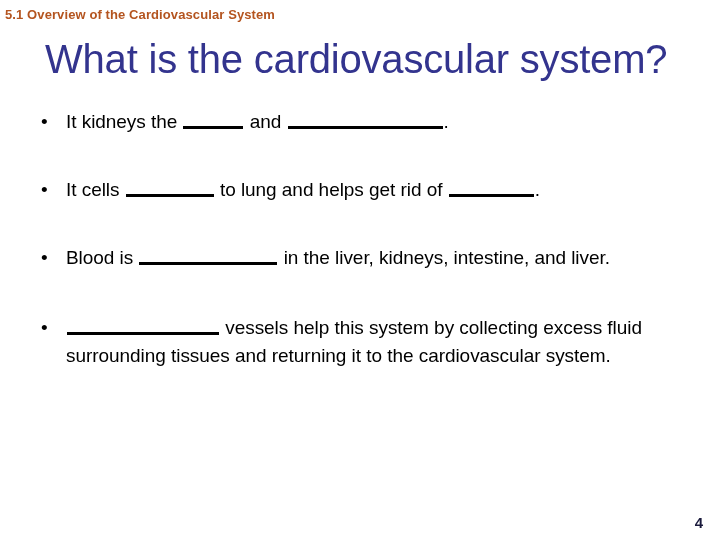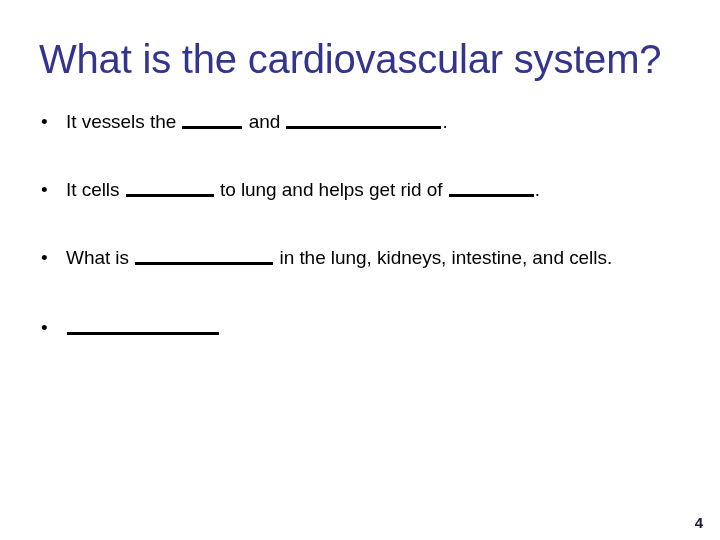--- a/index.html
+++ b/index.html
@@ -26,21 +26,21 @@
     left: 5px;
     top: 7px;
     font-size: 13px;
     font-weight: bold;
     color: #b4541f;
     letter-spacing: 0.1px;
     white-space: nowrap;
   }
   .slide-title {
     position: absolute;
-    left: 39px;
+    left: 45px;
     top: 36px;
     width: 660px;
     font-size: 40px;
     font-weight: normal;
     color: #33348e;
     letter-spacing: -0.2px;
     line-height: 46px;
     white-space: nowrap;
   }
   .body-list {
@@ -97,42 +97,43 @@
     font-size: 15px;
     font-weight: bold;
     color: #1a1a3c;
   }
 </style>
 </head>
 <body>
 
 <div id="slide">
 
+  <div class="kicker">5.1 Overview of the Cardiovascular System</div>
 
   <div class="slide-title">What is the cardiovascular system?</div>
 
   <ul class="body-list">
 
     <li class="bullet-item b1">
       <span class="marker">•</span>
-      <span class="btext"><span>It vessels the </span><span class="blank w1" style="width: 60px;"></span><span> and </span><span class="blank w2" style="width: 155px;"></span><span>.</span></span>
+      <span class="btext"><span>It kidneys the </span><span class="blank w1" style="width: 60px;"></span><span> and </span><span class="blank w2" style="width: 155px;"></span><span>.</span></span>
     </li>
 
     <li class="bullet-item b2">
       <span class="marker">•</span>
       <span class="btext"><span>It cells </span><span class="blank w3" style="width: 88px;"></span><span> to lung and helps get rid of </span><span class="blank w4" style="width: 85px;"></span><span>.</span></span>
     </li>
 
     <li class="bullet-item b3">
       <span class="marker">•</span>
-      <span class="btext"><span>What is </span><span class="blank w5" style="width: 138px;"></span><span> in the lung, kidneys, intestine, and cells.</span></span>
+      <span class="btext"><span>Blood is </span><span class="blank w5" style="width: 138px;"></span><span> in the liver, kidneys, intestine, and liver.</span></span>
     </li>
 
     <li class="bullet-item b4">
       <span class="marker">•</span>
-      <span class="btext"><span class="blank w6" style="width: 152px;"></span></span>
+      <span class="btext"><span class="blank w6" style="width: 152px;"></span><span> vessels help this system by collecting excess fluid surrounding tissues and returning it to the cardiovascular system.</span></span>
     </li>
 
   </ul>
 
   <div class="page-number">4</div>
 
 </div>
 
 </body></html>

